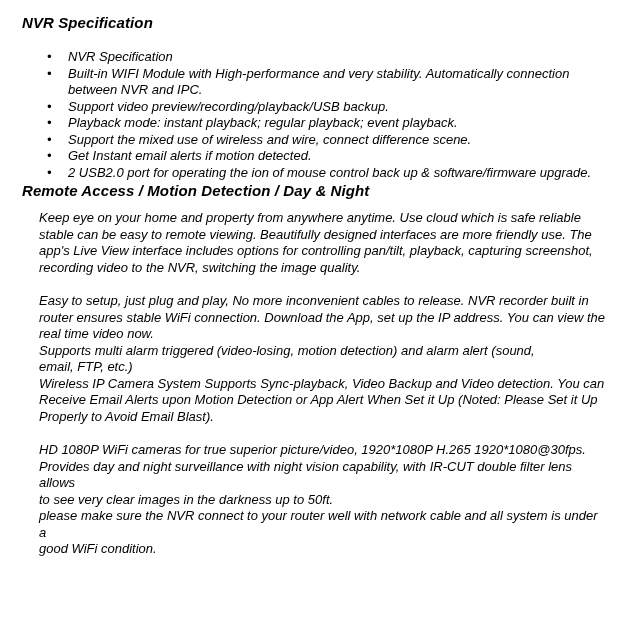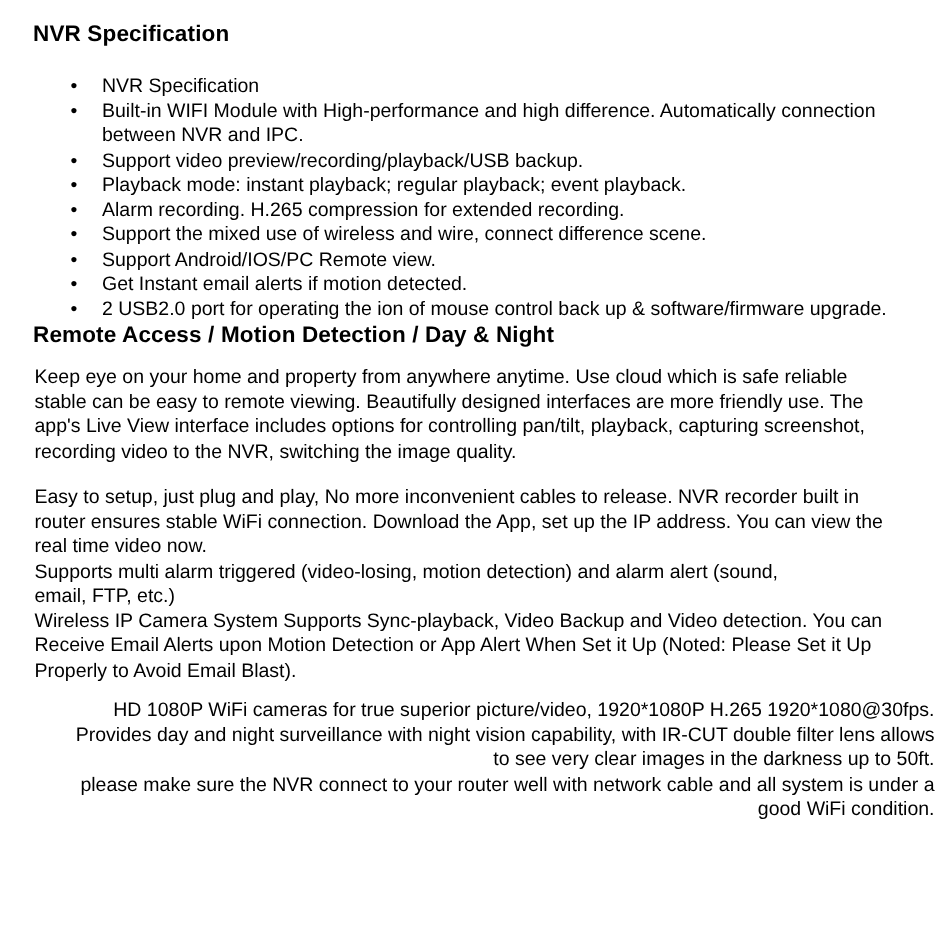--- a/index.html
+++ b/index.html
@@ -11,20 +11,21 @@
     color: #000000;
     font-family: "Liberation Sans", sans-serif;
     font-size: 13px;
     line-height: 16.5px;
     overflow: hidden;
   }
   .doc {
     width: 628px;
     height: 450px;
     padding: 13px 4px 0 22px;
+    font-style: italic;
   }
   h1, h2 {
     font-size: 15px;
     line-height: 19px;
     font-weight: bold;
     margin: 0;
     letter-spacing: 0.1px;
   }
   h1 { margin-bottom: 17px; }
   h2 { margin-top: 0; }
@@ -37,43 +38,41 @@
     white-space: pre-line;
     position: relative;
   }
   ul.spec-list li::before {
     content: "\2022";
     position: absolute;
     left: -21px;
     top: 0;
   }
   p {
-    margin: 1px;
+    margin: 17px;
     white-space: pre-line;
   }
   p.para-1 { margin-top: 10px; }
   p.para-2 { margin-top: 14px; }
-  p.para-3 { margin-top: 10px; text-align: right; }
+  p.para-3 { margin-top: 10px; }
 </style>
 </head>
 <body>
 
 <div class="doc">
 
   <h1>NVR Specification</h1>
 
   <ul class="spec-list">
     <li>NVR Specification</li>
-    <li>Built-in WIFI Module with High-performance and high difference. Automatically connection
+    <li>Built-in WIFI Module with High-performance and very stability. Automatically connection
 between NVR and IPC.</li>
     <li>Support video preview/recording/playback/USB backup.</li>
     <li>Playback mode: instant playback; regular playback; event playback.</li>
-    <li>Alarm recording. H.265 compression for extended recording.</li>
     <li>Support the mixed use of wireless and wire, connect difference scene.</li>
-    <li>Support Android/IOS/PC Remote view.</li>
     <li>Get Instant email alerts if motion detected.</li>
     <li>2 USB2.0 port for operating the ion of mouse control back up &amp; software/firmware upgrade.</li>
   </ul>
 
   <h2>Remote Access / Motion Detection / Day &amp; Night</h2>
 
   <p class="para-1">Keep eye on your home and property from anywhere anytime. Use cloud which is safe reliable
 stable can be easy to remote viewing. Beautifully designed interfaces are more friendly use. The
 app's Live View interface includes options for controlling pan/tilt, playback, capturing screenshot,
 recording video to the NVR, switching the image quality.</p>

